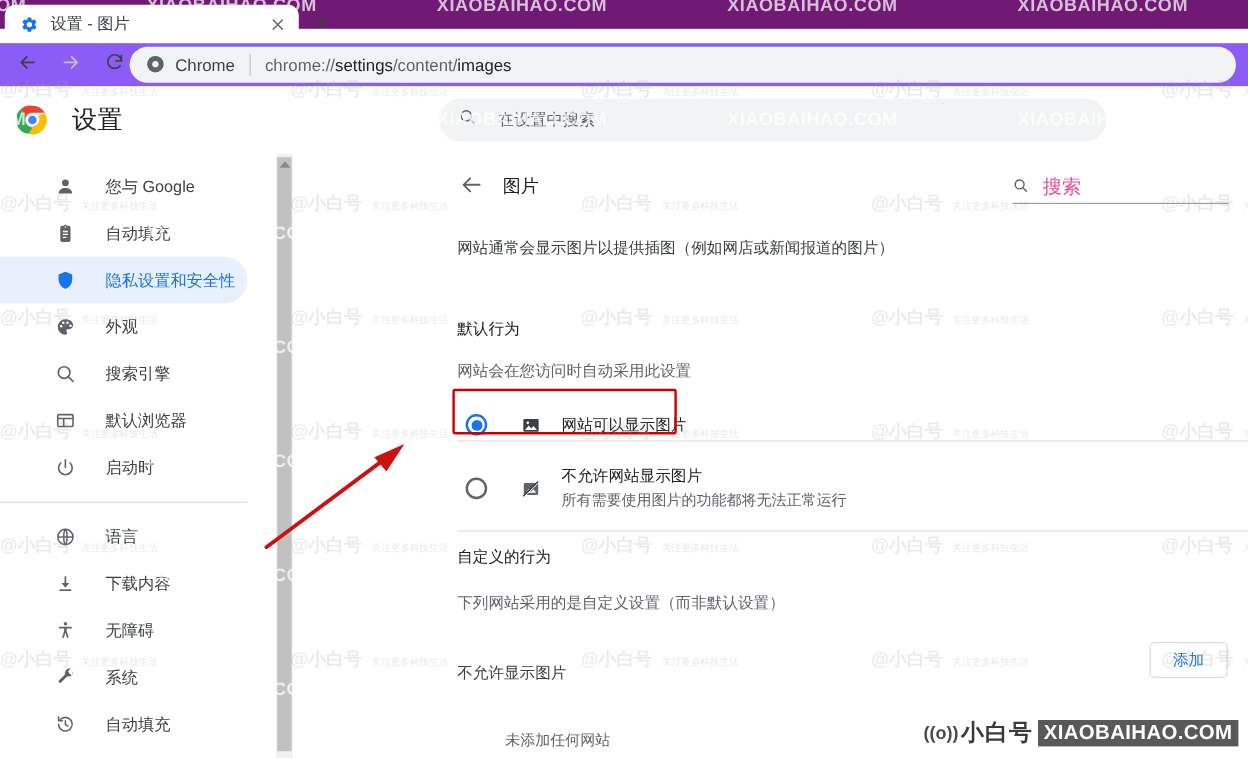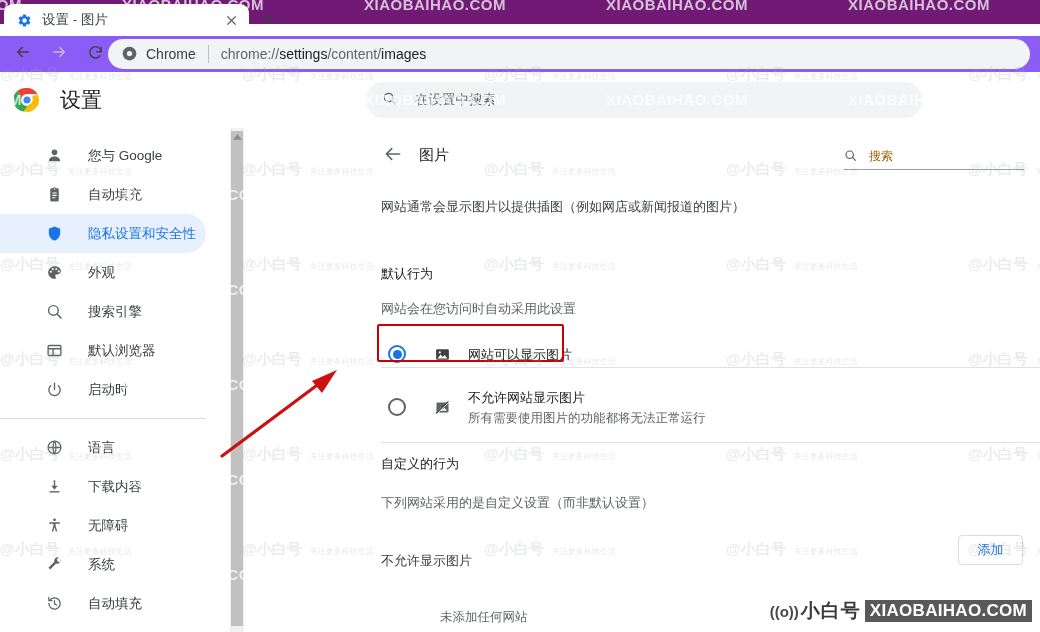--- a/index.html
+++ b/index.html
@@ -148,21 +148,21 @@
     position: absolute; left: 175px; top: 18px;
     font-size: 15px; color: #202124; white-space: nowrap;
   }
   .main-search {
     position: absolute; left: 600px; top: 16px; width: 180px; height: 26px;
     border-bottom: 1px solid #9aa0a6;
     display: flex; align-items: center;
   }
   .main-search .mag { flex: 0 0 auto; color: #5f6368; }
   .main-search .txt {
-    margin-left: 12px; font-size: 12px; color: #a16207; white-space: nowrap;
+    margin-left: 12px; font-size: 16px; color: #ec4899; white-space: nowrap;
   }
 
   .sec-desc {
     position: absolute; left: 137px; top: 70px;
     font-size: 13px; color: #3c4043; white-space: nowrap;
   }
   .sec-label {
     position: absolute; left: 137px; font-size: 13px; color: #202124;
     white-space: nowrap;
   }
@@ -204,21 +204,21 @@
   }
 
   .add-btn {
     position: absolute; left: 958px; top: 535px; width: 65px; height: 30px;
     border: 1px solid #dadce0; border-radius: 4px; background: #ffffff;
     display: flex; align-items: center; justify-content: center;
     font-size: 13px; color: #1a73e8;
   }
 
   .empty-note {
-    position: absolute; left: 440px; top: 609px;
+    position: absolute; left: 421px; top: 609px;
     font-size: 12.5px; color: #5f6368; white-space: nowrap;
   }
 
   
   .arrow-svg { position: absolute; left: 200px; top: 350px; width: 170px; height: 130px; }
 
   
   .wm-layer {
     position: absolute; left: 0; top: 0; width: 1040px; height: 632px;
     pointer-events: none; overflow: hidden;

